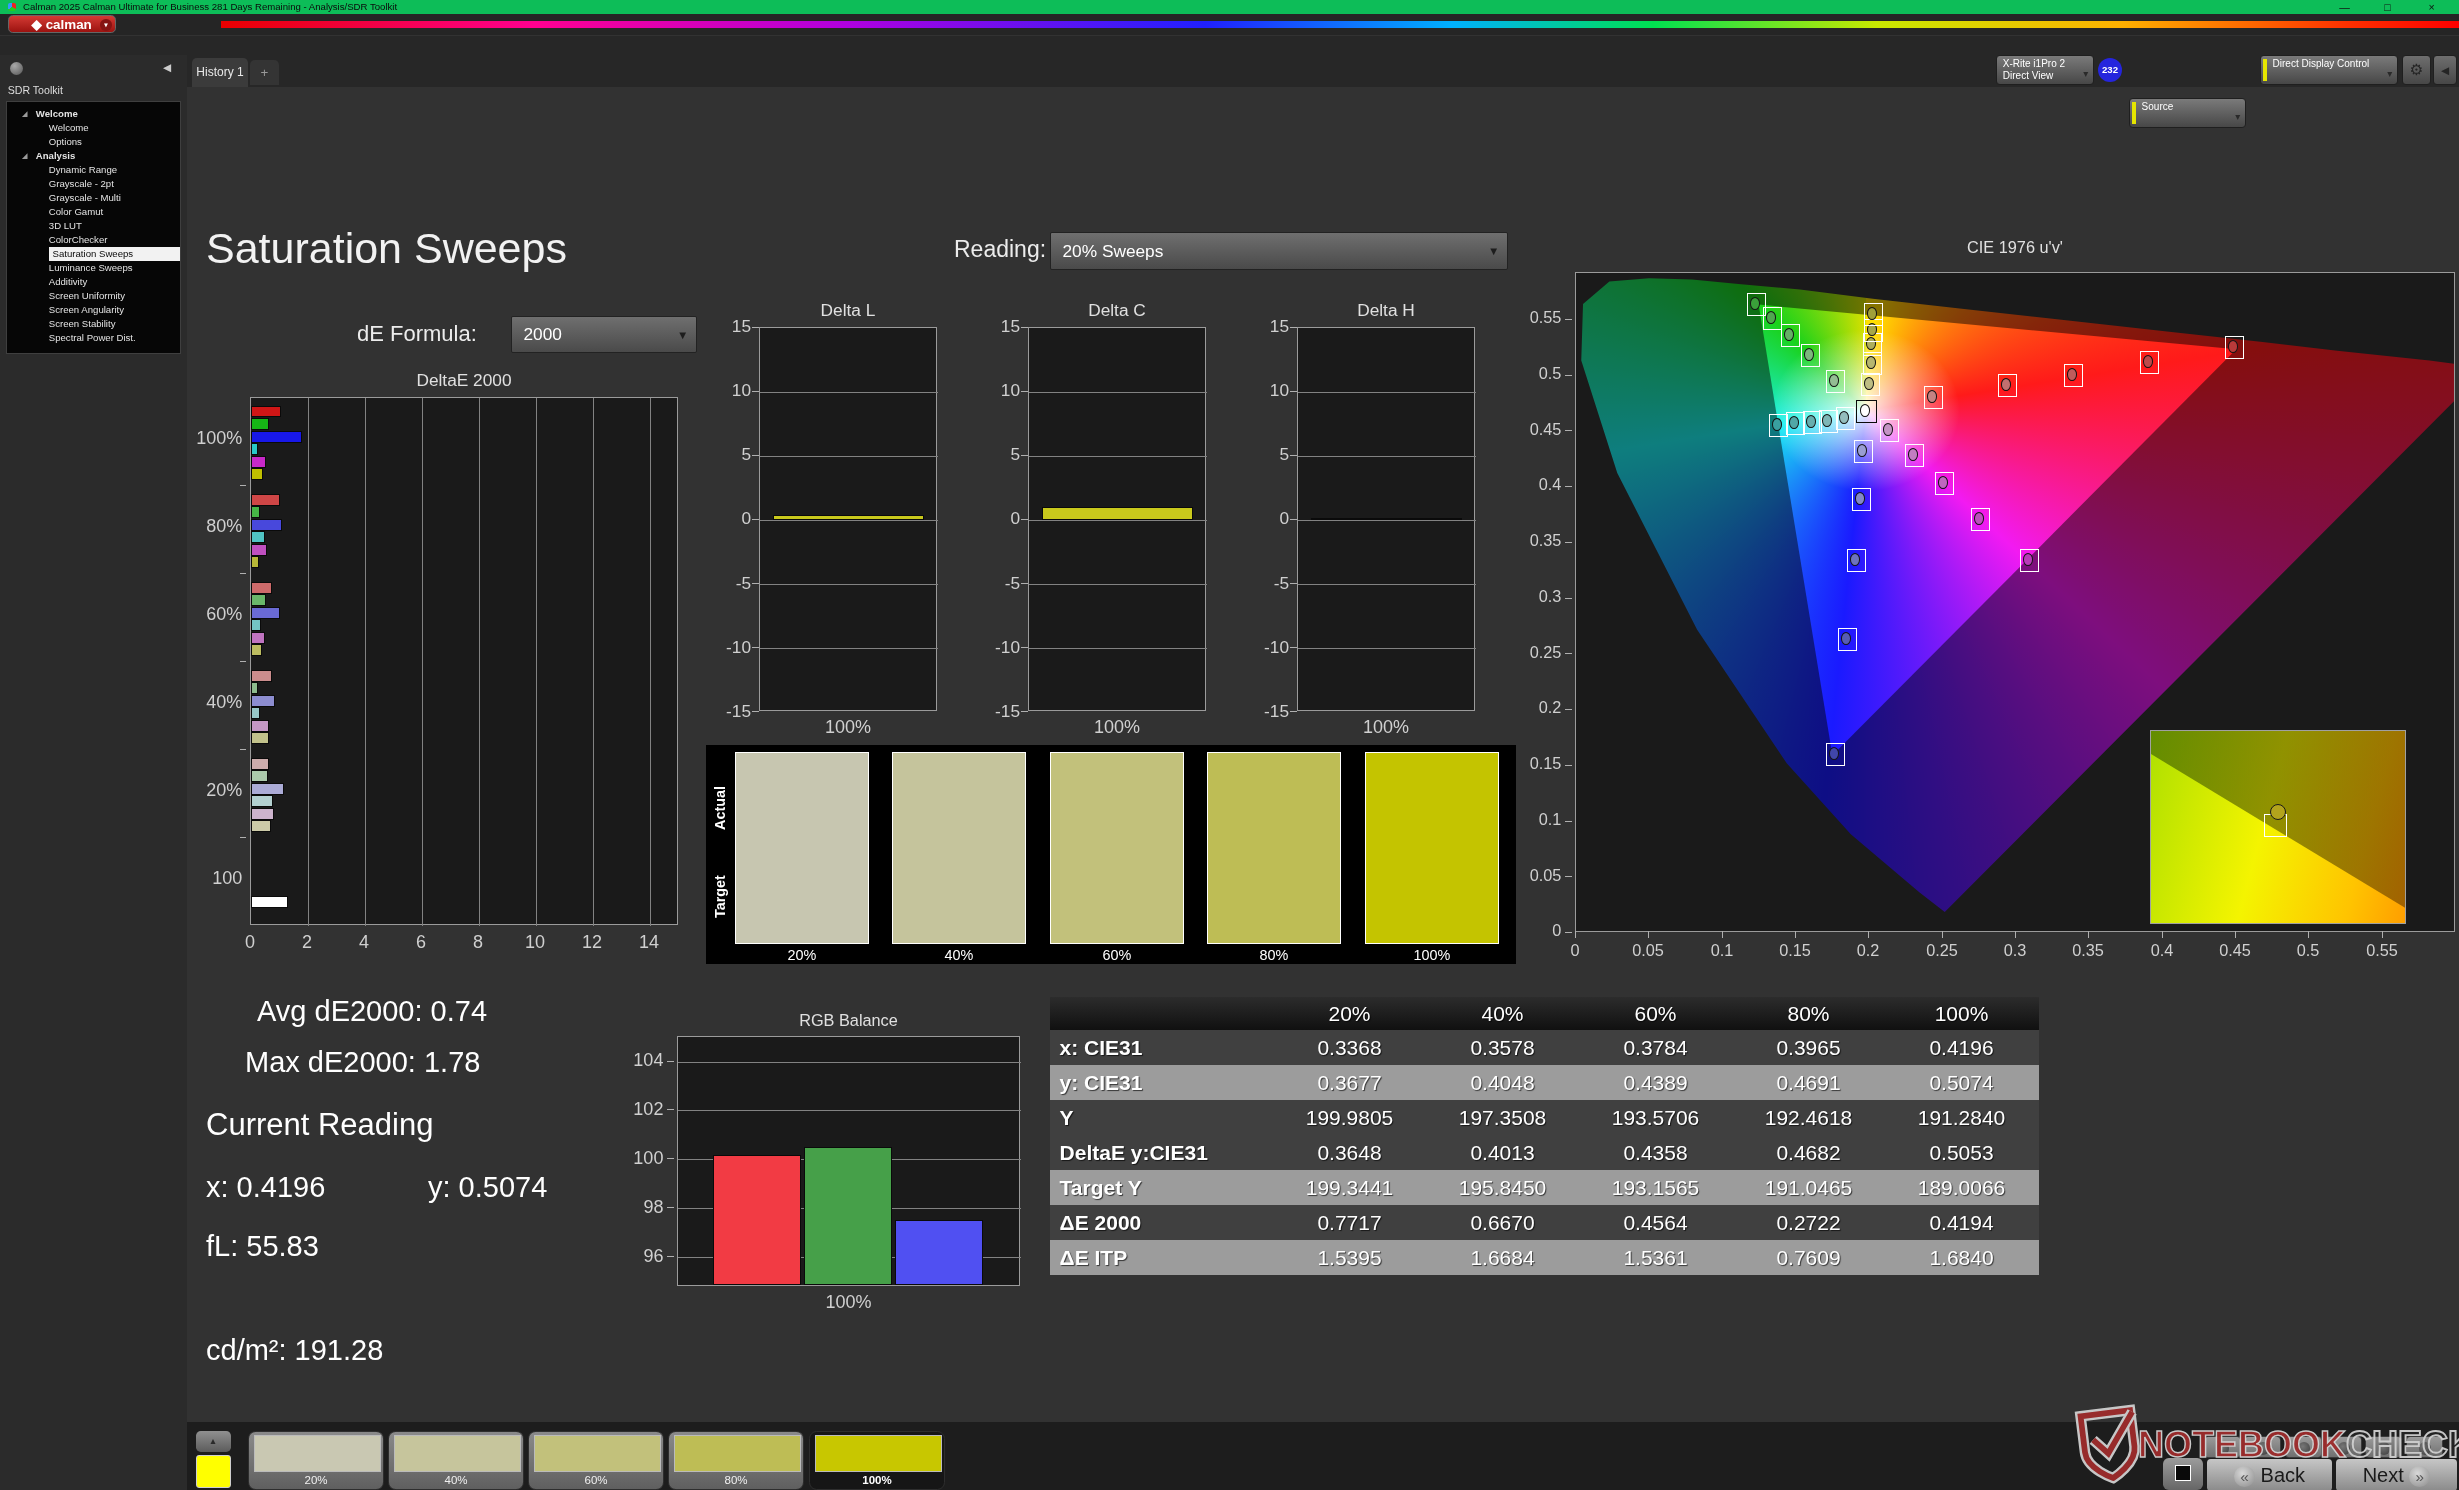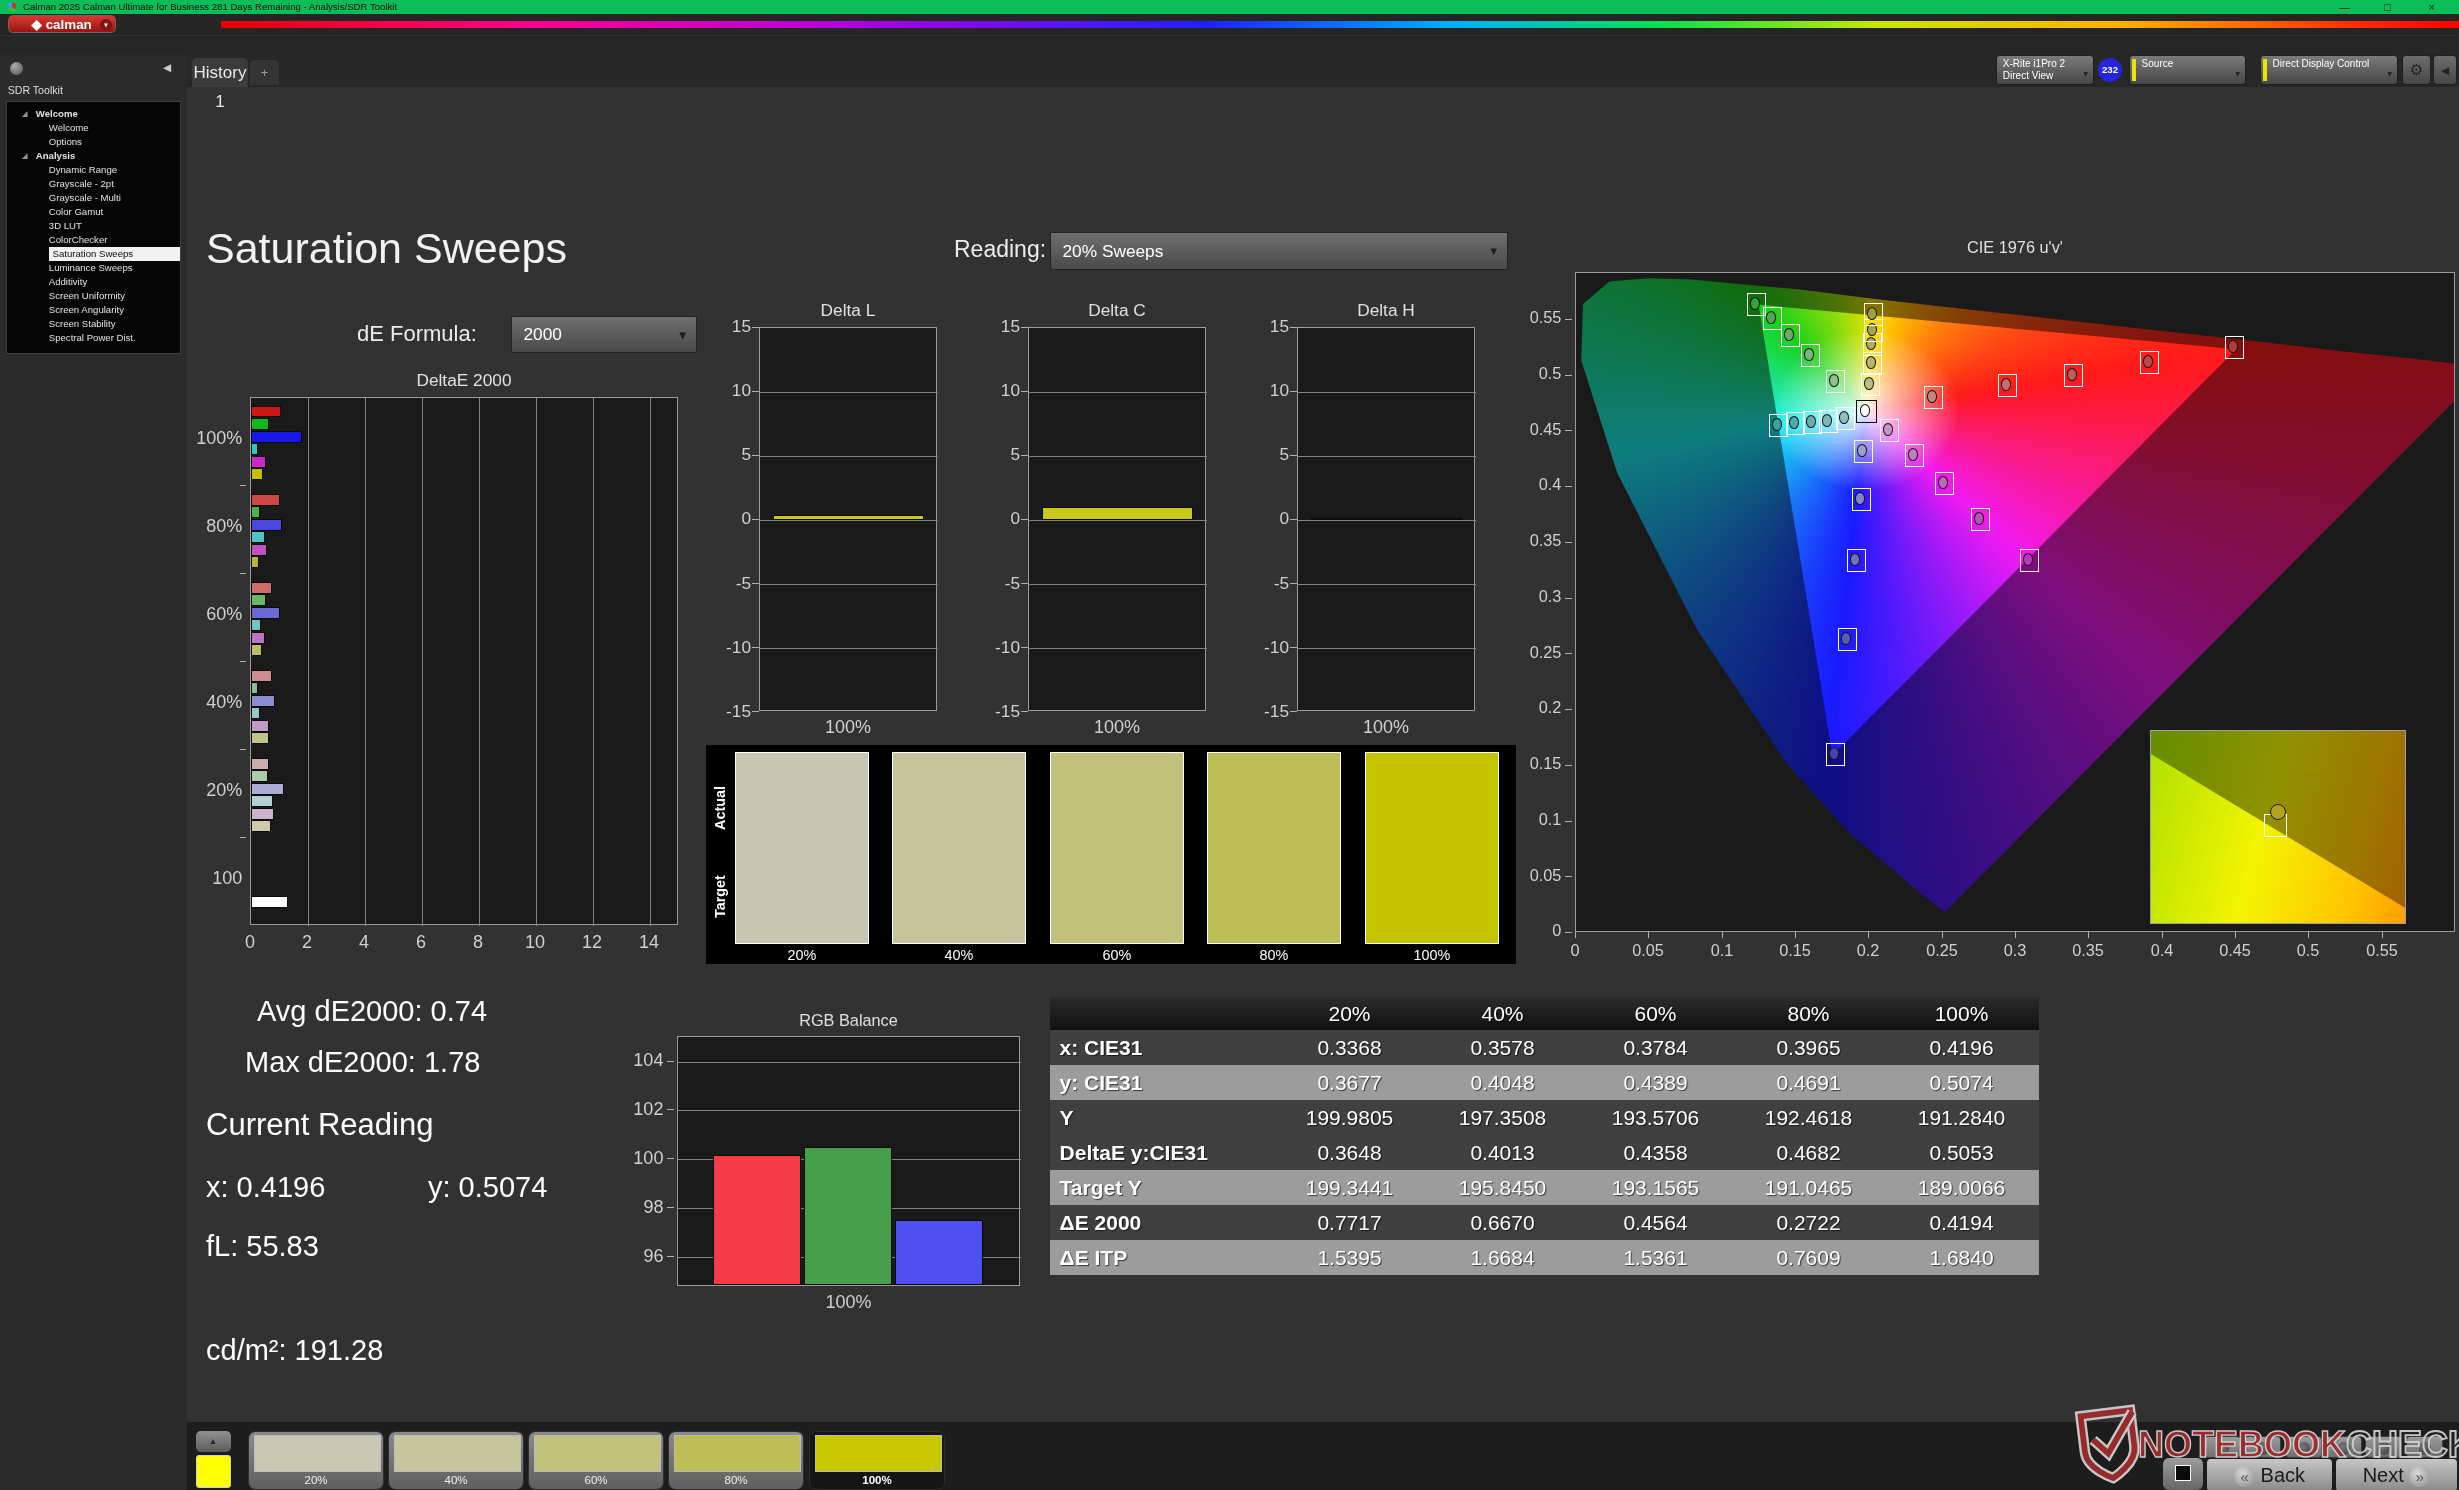--- a/index.html
+++ b/index.html
@@ -19,21 +19,21 @@
   .logo { position:absolute; left:7.7px; top:1px; width:108px; height:18px; border-radius:4.8px;
           background:linear-gradient(#d43a34,#9c1310); border:1px solid #666; color:#fff;
           font-size:13.4px; font-weight:bold; line-height:17.3px; text-align:center; }
   .logo-dd { position:absolute; right:2.9px; top:2.9px; width:11.5px; height:11.5px; border-radius:50%;
              background:#861313; color:#fff; font-size:6.7px; line-height:11.5px; }
   .rainbow { position:absolute; left:221px; top:6.7px; width:2238px; height:6.7px;
       background:linear-gradient(to right,#e80000 0%,#ff0090 14%,#b000e0 28%,#2020ff 44%,
       #00b0ff 55%,#00e050 64%,#c8e800 74%,#ffb000 85%,#ff3000 95%,#ff0000 100%); }
   .tabrow { position:absolute; left:0; top:36px; width:2459px; height:51px; background:#272727; }
   .tab { position:absolute; left:192px; top:22px; width:56px; height:29px; background:#3b3b3b;
-         border-radius:4.8px 4.8px 0 0; color:#e8e8e8; font-size:17px; text-align:center; line-height:29px; }
+         border-radius:4.8px 4.8px 0 0; color:#e8e8e8; font-size:12px; text-align:center; line-height:29px; }
   .tabplus { position:absolute; left:250px; top:24px; width:29px; height:25px; background:#343434;
              border-radius:4.8px 4.8px 0 0; color:#999; font-size:13.4px; text-align:center; line-height:25px; }
   .ipanel { position:absolute; top:19px; height:30px; border-radius:3.8px; border:1px solid #1f1f1f;
             background:linear-gradient(#7a7a7a,#474747); color:#fff; font-size:10px;
             padding:1.9px 15.4px 1.9px 5.8px; line-height:12.5px; }
   .ipanel .chev { position:absolute; right:2.9px; bottom:3.8px; color:#2a2a2a; font-size:8.6px; }
   .yaccent { position:absolute; left:1.9px; top:2.9px; bottom:2.9px; width:3.8px; background:#e6e600; }
   .badge { position:absolute; left:2098px; top:22px; width:24px; height:24px; border-radius:50%;
            background:#2525dd; color:#fff; font-size:9.6px; font-weight:bold; text-align:center; line-height:24px; }
   .sqbtn { position:absolute; top:19px; height:30px; border-radius:3.8px; border:1px solid #1f1f1f;
@@ -163,21 +163,21 @@
   <div class="tabrow">
     <div class="tab">History 1</div>
     <div class="tabplus">+</div>
 
     <div class="ipanel" style="left:1996px; width:98px;">
       <div>X-Rite i1Pro 2</div>
       <div>Direct View</div>
       <span class="chev">▼</span>
     </div>
     <div class="badge">232</div>
-    <div class="ipanel" style="left:2129px; width:117px;">
+    <div class="ipanel" style="left:2129px; width:117px;margin-top:43px;">
       <span class="yaccent"></span>
       <div style="padding-left:5.8px;">Source</div>
       <span class="chev">▼</span>
     </div>
     <div class="ipanel" style="left:2260px; width:138px;">
       <span class="yaccent"></span>
       <div style="padding-left:5.8px;">Direct Display Control</div>
       <span class="chev">▼</span>
     </div>
     <div class="sqbtn" style="left:2402px; width:29px; font-size:15.4px;">

